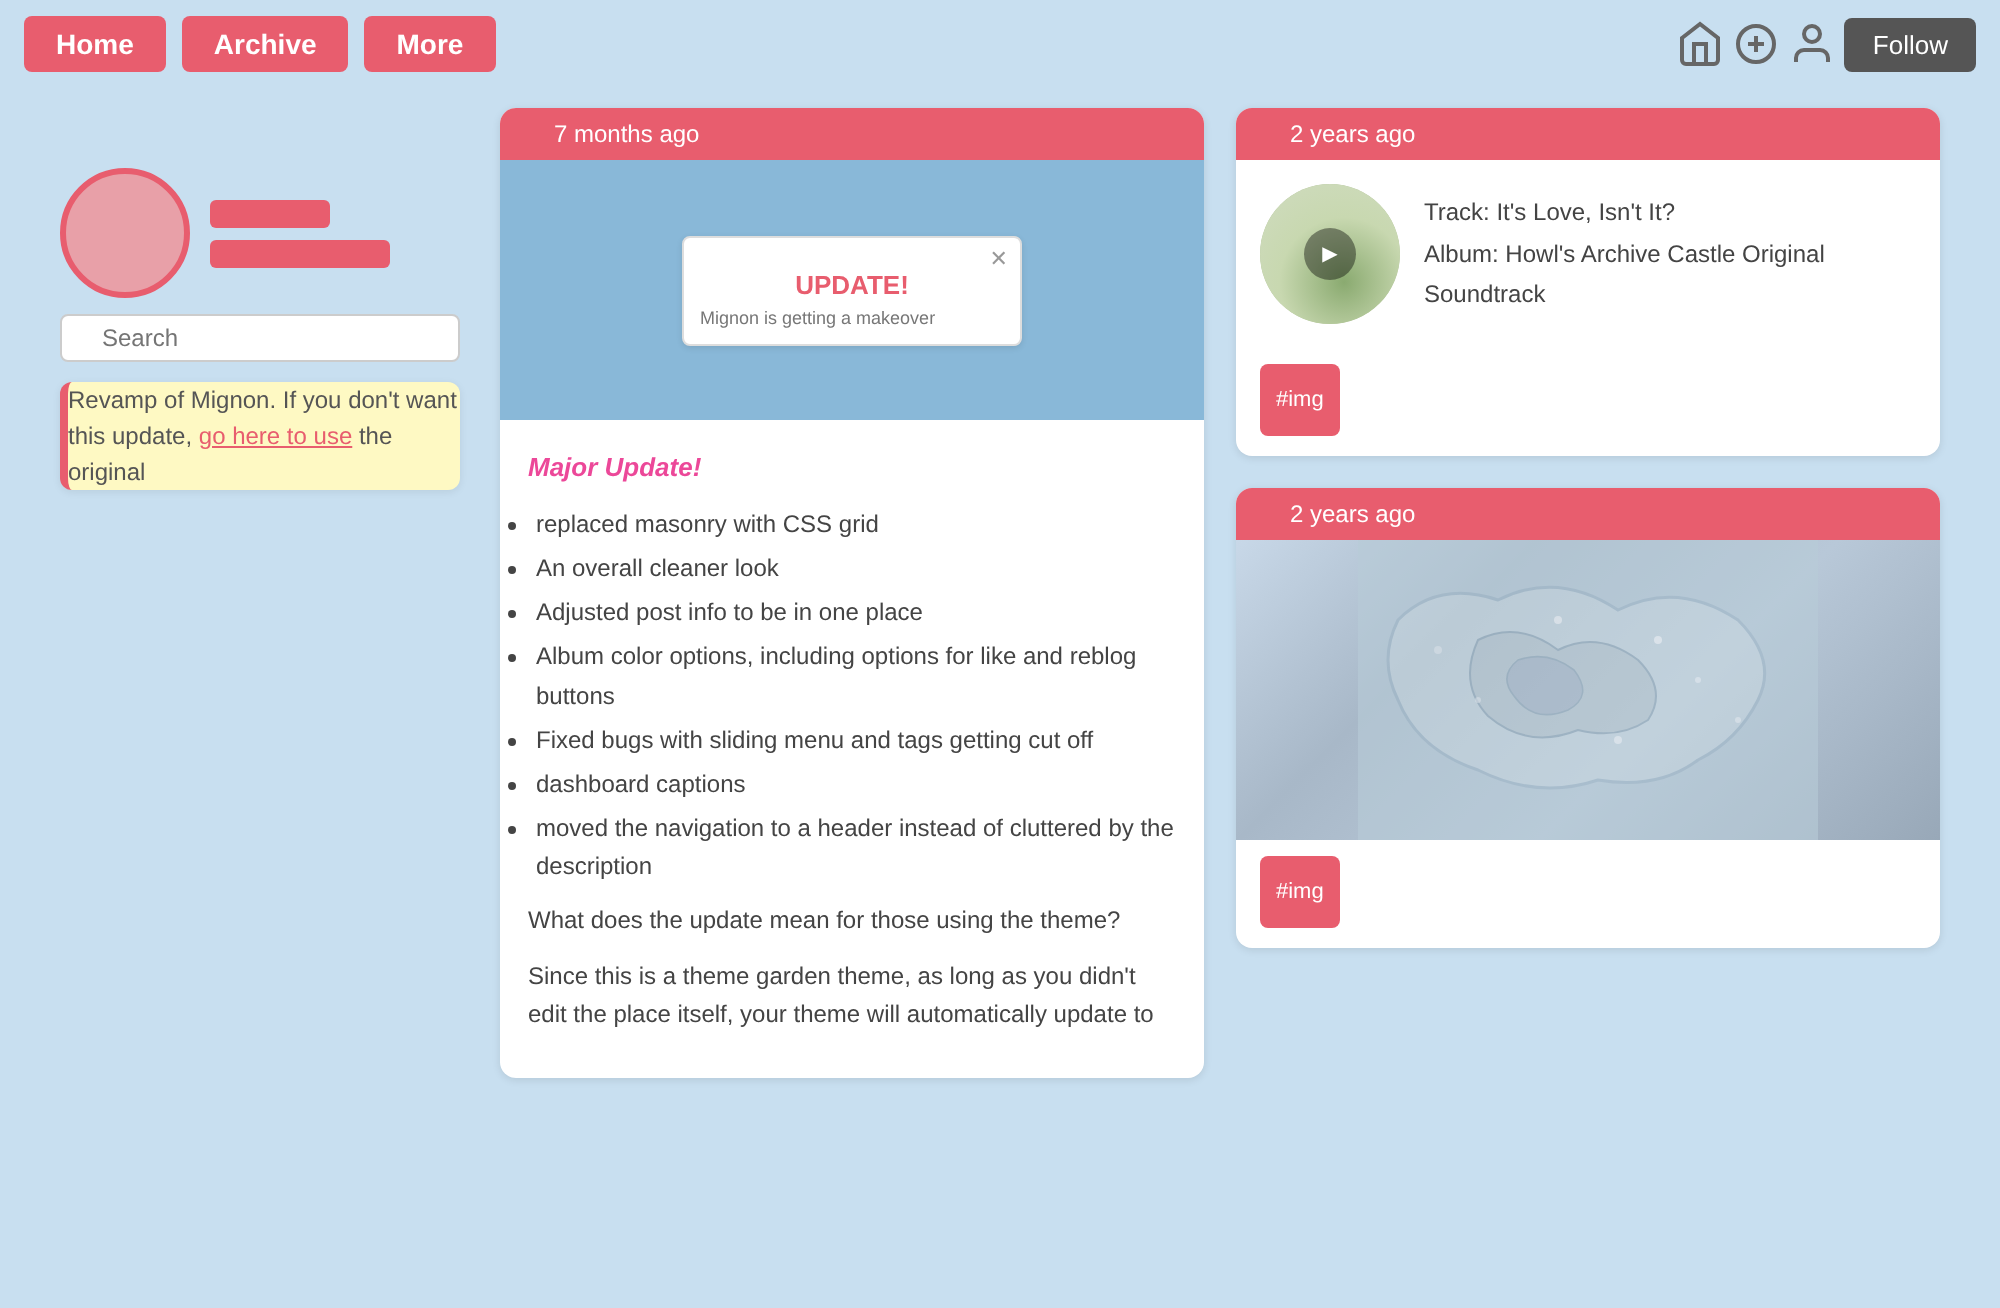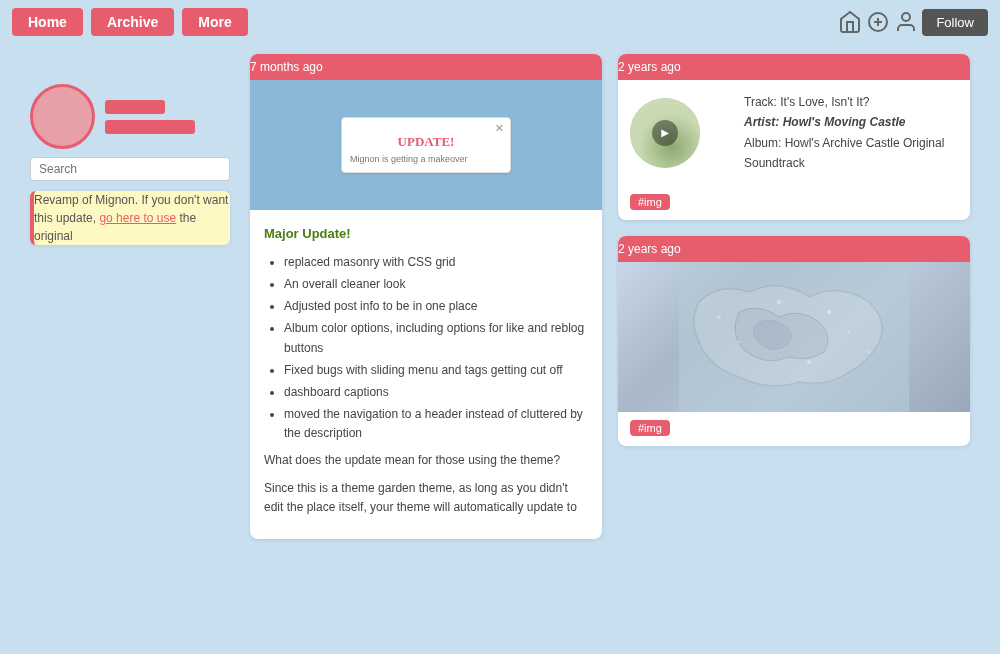--- a/index.html
+++ b/index.html
@@ -87,21 +87,21 @@
     .sidebar-bar {
       background-color: #e85d6e;
       border-radius: 3px;
     }
     .sidebar-bar-1 { width: 60px; height: 14px; }
     .sidebar-bar-2 { width: 90px; height: 14px; }
     .search-input {
       width: 100%;
       border: 1px solid #ccc;
       border-radius: 4px;
-      padding: 4px 8px;
+      padding: 4px 20px;
       font-size: 12px;
       color: #999;
       background: white;
       margin-bottom: 10px;
     }
     .notice-box {
       background-color: #fef9c3;
       border-radius: 6px;
       padding: 0;
       font-size: 12px;
@@ -131,21 +131,21 @@
     .post-card {
       background: white;
       border-radius: 8px;
       overflow: hidden;
       box-shadow: 0 1px 4px rgba(0,0,0,0.1);
     }
     .post-header {
       background-color: #e85d6e;
       color: white;
       font-size: 12px;
-      padding: 6px 0;
+      padding: 6px 27px;
     }
     .post-image-area {
       background-color: #89b8d8;
       height: 130px;
       display: flex;
       align-items: center;
       justify-content: center;
       position: relative;
     }
     
@@ -165,43 +165,43 @@
       color: #999;
       font-size: 11px;
     }
     .screenshot-title {
       text-align: center;
       color: #e85d6e;
       font-weight: bold;
       font-size: 13px;
       margin-top: 8px;
       margin-bottom: 4px;
-      font-family: Liberation Serif, serif;
     }
     .screenshot-text {
       font-size: 9px;
       color: #777;
     }
     .post-body {
       padding: 14px;
       font-size: 12px;
       color: #444;
       line-height: 1.6;
     }
     .post-body h3 {
       font-size: 13px;
       font-weight: bold;
       margin-bottom: 8px;
-      color: #4d7c0f;
+      color: #ec4899;
+      font-style: italic;
     }
     .post-body p {
       margin-bottom: 8px;
     }
     .post-body ul {
-      margin-left: 20px;
+      margin-left: 4px;
       margin-bottom: 8px;
     }
     .post-body li {
       margin-bottom: 3px;
     }
 
     
     .music-card-body {
       padding: 12px;
       display: flex;
@@ -237,39 +237,38 @@
       display: flex;
       align-items: center;
       justify-content: center;
       color: white;
       font-size: 10px;
     }
     .music-info {
       font-size: 12px;
       line-height: 1.7;
       color: #444;
-      margin-left: 32px;
     }
     .music-info .track {
       font-weight: normal;
     }
     .music-info .artist {
       font-style: italic;
       font-weight: bold;
     }
     .tag-row {
       padding: 8px 12px 10px;
       display: flex;
       gap: 6px;
     }
     .tag {
       background-color: #e85d6e;
       color: white;
       border-radius: 4px;
-      padding: 2px 8px;
+      padding: 12px 8px;
       font-size: 11px;
     }
 
     
     .map-card-img {
       height: 150px;
       background: linear-gradient(135deg, #c8d8e8 0%, #a8b8c8 30%, #b8c8d8 60%, #98a8b8 100%);
       position: relative;
       overflow: hidden;
     }
@@ -353,21 +352,20 @@
       <div class="post-card">
         <div class="post-header">2 years ago</div>
         <div class="music-card-body">
           <div class="album-art">
             <div class="album-art-inner">
               <div class="play-btn">▶</div>
             </div>
           </div>
           <div class="music-info">
             <div class="track">Track: It's Love, Isn't It?</div>
-            <div class="artist">Artist: Howl's Moving Castle</div>
             <div>Album: Howl's Archive Castle Original Soundtrack</div>
           </div>
         </div>
         <div class="tag-row">
           <span class="tag">#img</span>
         </div>
       </div>
 
       <div class="post-card">
         <div class="post-header">2 years ago</div>

